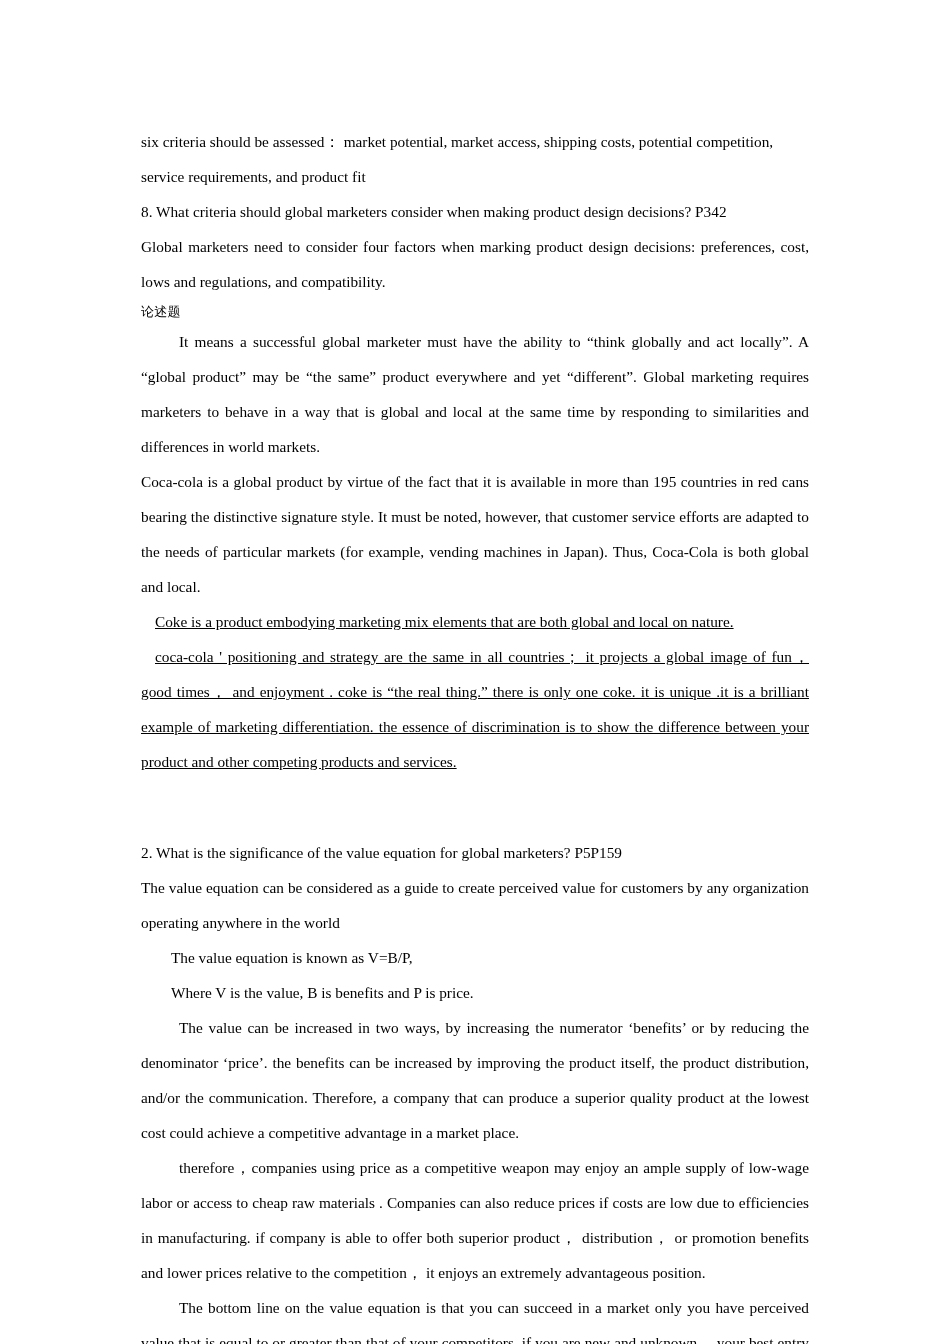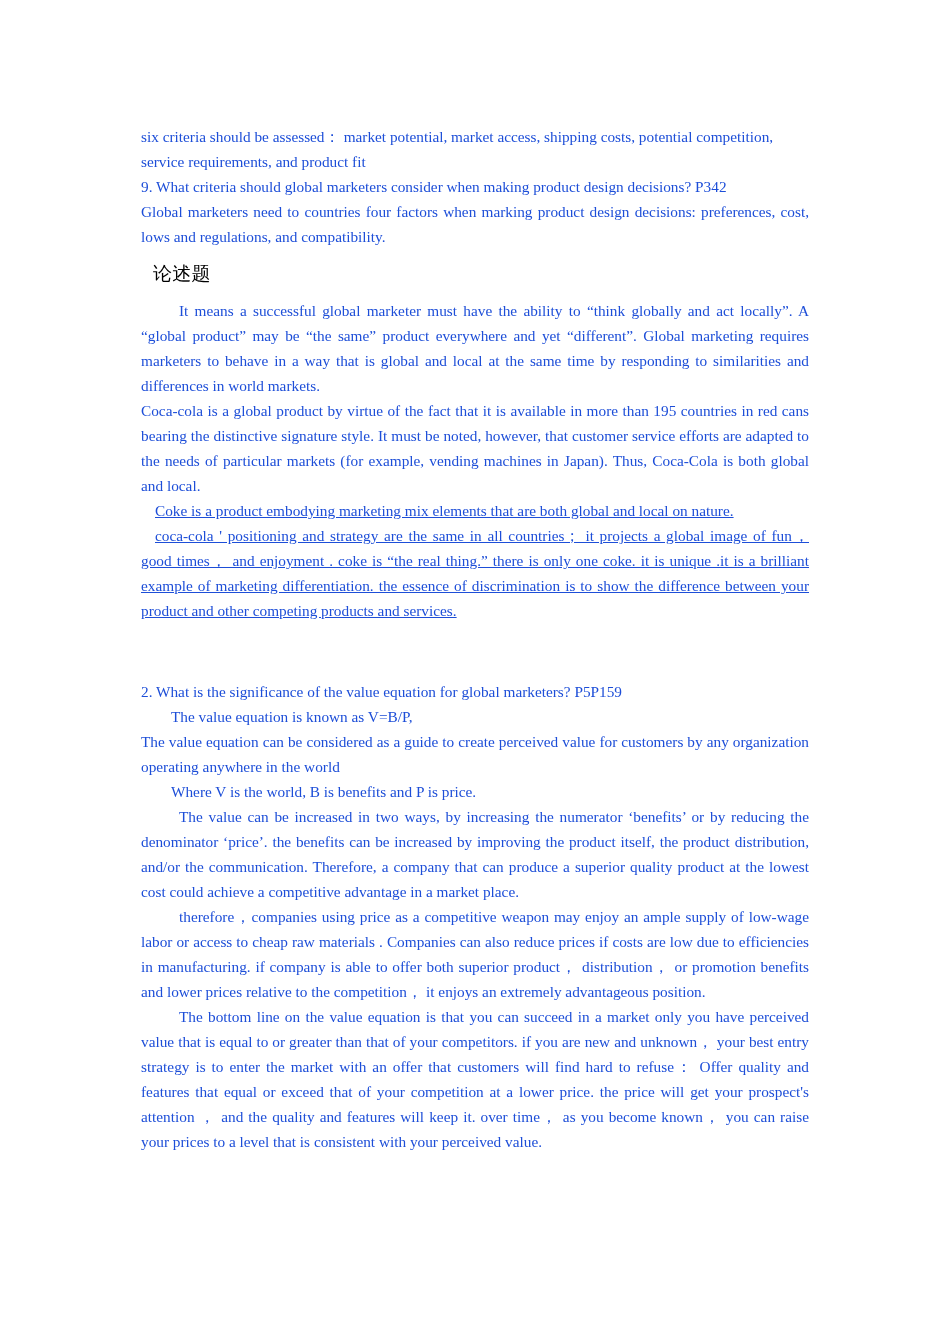--- a/index.html
+++ b/index.html
@@ -26,62 +26,62 @@
   .text-column {
     position: absolute;
     left: 141px;
     top: 124px;
     width: 668px;
   }
   p.para {
     margin: 0;
     padding: 0;
     font-size: 15.3px;
-    line-height: 25px;
+    line-height: 35px;
     text-align: justify;
     text-justify: inter-word;
     word-spacing: 0px;
-    color: #1d4ed8;
+    color: #000000;
   }
   p.para.left {
     text-align: left;
   }
   p.cn-head {
-    margin: 12px;
+    margin: 0;
     padding: 0;
-    font-size: 19px;
+    font-size: 13px;
     line-height: 25px;
     text-align: left;
     font-family: "DejaVu Sans", "Liberation Sans", sans-serif;
     letter-spacing: 0.2px;
   }
   .ind-sm { text-indent: 14px; text-decoration: underline; }
   .ind-md { text-indent: 30px; }
   .ind-lg { text-indent: 38px; }
   .spacer {
     height: 25px;
     line-height: 25px;
     font-size: 15.3px;
   }
 </style>
 </head>
 <body>
 
 <div class="page">
   <div class="text-column" id="text-column">
       <p class="para left">six criteria should be assessed： market potential, market access, shipping costs, potential competition, service requirements, and product fit</p>
-      <p class="para left">9.  What criteria should global marketers consider when making product design decisions? P342</p>
-      <p class="para">Global marketers need to countries four factors when marking product design decisions: preferences, cost, lows and regulations, and compatibility.</p>
+      <p class="para left">8.  What criteria should global marketers consider when making product design decisions? P342</p>
+      <p class="para">Global marketers need to consider four factors when marking product design decisions: preferences, cost, lows and regulations, and compatibility.</p>
       <p class="cn-head">论述题</p>
       <p class="para ind-lg">It means a successful global marketer must have the ability to “think globally and act locally”. A “global product” may be “the same” product everywhere and yet “different”.  Global marketing requires marketers to behave in a way that is global and local at the same time by responding to similarities and differences in world markets.</p>
       <p class="para">Coca-cola is a global product by virtue of the fact that it is available in more than 195 countries in red cans bearing the distinctive signature style. It must be noted, however, that customer service efforts are adapted to the needs of particular markets (for example, vending machines in Japan). Thus, Coca-Cola is both global and local.</p>
       <p class="para left ind-sm">Coke is a product embodying marketing mix elements that are both global and local on nature.</p>
       <p class="para ind-sm">coca-cola ' positioning and strategy are the same in all countries；  it projects a global image of fun， good times， and enjoyment . coke is “the real thing.”  there is only one coke. it is unique .it is a brilliant example of marketing  differentiation. the essence of discrimination is to show the difference between your product and other competing products and services.</p>
       <p class="spacer">&nbsp;</p>
       <p class="para left">2. What is the significance of the value equation for global marketers?  P5P159</p>
+      <p class="para">The value equation can be considered as a guide to create perceived value for customers by any organization operating anywhere in the world</p>
       <p class="para left ind-md">The value equation is known as V=B/P,</p>
-      <p class="para">The value equation can be considered as a guide to create perceived value for customers by any organization operating anywhere in the world</p>
-      <p class="para left ind-md"> Where V is the world, B is benefits and P is price.</p>
+      <p class="para left ind-md"> Where V is the value, B is benefits and P is price.</p>
       <p class="para ind-lg">The value can be increased in two ways, by increasing the numerator ‘benefits’ or by reducing the denominator ‘price’. the benefits can be increased by improving the product itself, the product distribution, and/or the communication. Therefore, a company that can produce a superior quality product at the lowest cost could achieve a competitive advantage in a market place.</p>
       <p class="para ind-lg">therefore，companies using price as a competitive weapon may enjoy an ample supply of low-wage labor or access to cheap raw materials . Companies can also reduce prices if costs are low due    to efficiencies in manufacturing. if company is able to offer both superior product， distribution， or promotion benefits and lower prices relative to the competition， it enjoys an extremely advantageous position.</p>
       <p class="para ind-lg">The bottom line on the value equation is that you can succeed in a market only you have perceived value that is equal to or greater than that of your competitors. if you are new and unknown， your best entry strategy is to enter the market with an offer that customers will find hard to refuse：  Offer quality and features that equal or exceed that of your competition at a lower price. the price will get your prospect's attention ， and the quality and features will keep it. over time， as you become known， you can raise your prices to a level that is consistent with your perceived value.</p>
     </div>
 </div>
 
 </body></html>

